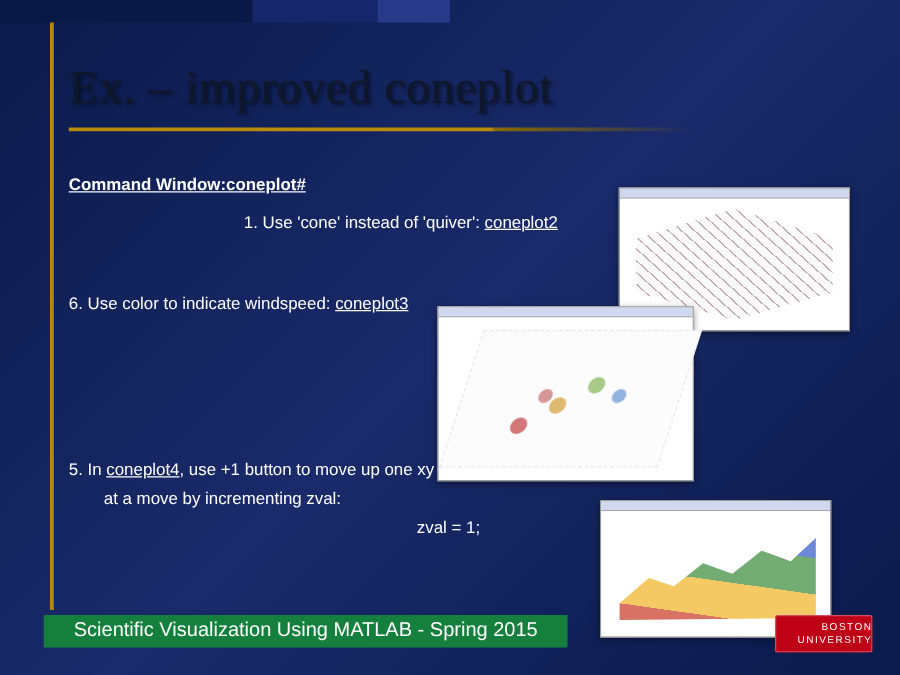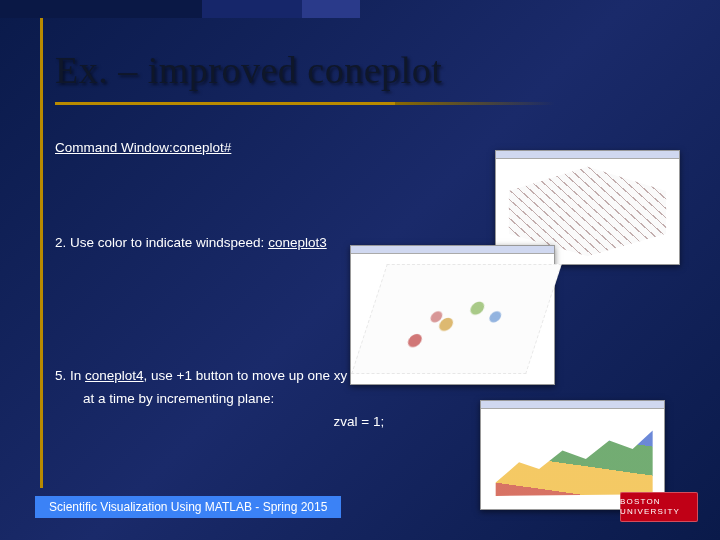--- a/index.html
+++ b/index.html
@@ -63,20 +63,21 @@
     top: 140px;
     left: 55px;
     right: 20px;
     font-family: Arial, Helvetica, sans-serif;
     font-size: 13.5px;
     color: #fff;
   }
   .cmdline {
     text-decoration: underline;
     margin-bottom: 18px;
+    font-weight: bold;
   }
   .step1 { position: absolute; top: 30px; left: 140px; }
   .step2 { position: absolute; top: 95px; left: 0; }
   .step3 { position: absolute; top: 225px; left: 0; line-height: 1.7; }
   .step3 .indent1 { padding-left: 28px; display: block; }
   .step3 .indent2 { padding-left: 56px; display: block; text-align: right; }
   .link { color: #fff; text-decoration: underline; }
 
   .thumb {
     position: absolute;
@@ -115,39 +116,39 @@
     background:
       linear-gradient(8deg, rgba(200,60,40,.8) 0 18%, rgba(240,180,40,.8) 18% 45%, rgba(60,140,60,.8) 45% 72%, rgba(50,90,200,.8) 72% 100%);
     clip-path: polygon(4% 78%, 18% 54%, 30% 62%, 44% 40%, 58% 50%, 72% 28%, 86% 38%, 98% 16%, 98% 92%, 4% 94%);
     opacity: .9;
   }
 
   .footer-bar {
     position: absolute;
     left: 35px;
     bottom: 22px;
-    background: #3b82f6;
+    background: #15803d;
     color: #fff;
     font-family: Arial, sans-serif;
-    font-size: 12px;
-    padding: 4px 14px;
+    font-size: 16px;
+    padding: 4px 24px;
   }
   .bu-logo {
     position: absolute;
     right: 22px;
     bottom: 18px;
     width: 78px;
     height: 30px;
     background: #c00016;
     color: #fff;
     font-family: Arial, sans-serif;
     font-size: 8px;
     letter-spacing: 1.2px;
     display: flex;
-    align-items: flex-start;
+    align-items: flex-end;
     justify-content: center;
     border-radius: 2px;
     box-shadow: inset 0 0 0 1px rgba(255,255,255,.3);
     flex-direction: column;
     line-height: 1.2;
   }
 </style>
 </head>
 <body>
 
@@ -160,28 +161,31 @@
 <div class="accent-vertical"></div>
 
 <div class="title-wrap">
   <div class="title">Ex. – improved coneplot</div>
   <div class="title-underline"></div>
 </div>
 
 <div class="content">
   <div class="cmdline">Command Window:coneplot#</div>
 
+  <div class="step1">
+    <span>1. Use 'cone' instead of 'quiver': </span><span class="link">coneplot2</span>
+  </div>
 
   <div class="step2">
-    <span>2. Use color to indicate windspeed: </span><span class="link">coneplot3</span>
+    <span>6. Use color to indicate windspeed: </span><span class="link">coneplot3</span>
   </div>
 
   <div class="step3">
     <span>5. In </span><span class="link">coneplot4</span><span>, use +1 button to move up one xy plane</span>
-    <span class="indent1">at a time by incrementing plane:</span>
+    <span class="indent1">at a move by incrementing zval:</span>
     <span class="indent2">zval = 1;</span>
   </div>
 </div>
 
 <div class="thumb thumb1">
   <div class="titlebar"></div>
   <div class="body">
       <div class="plot-quiver"></div>
     </div>
 </div>

